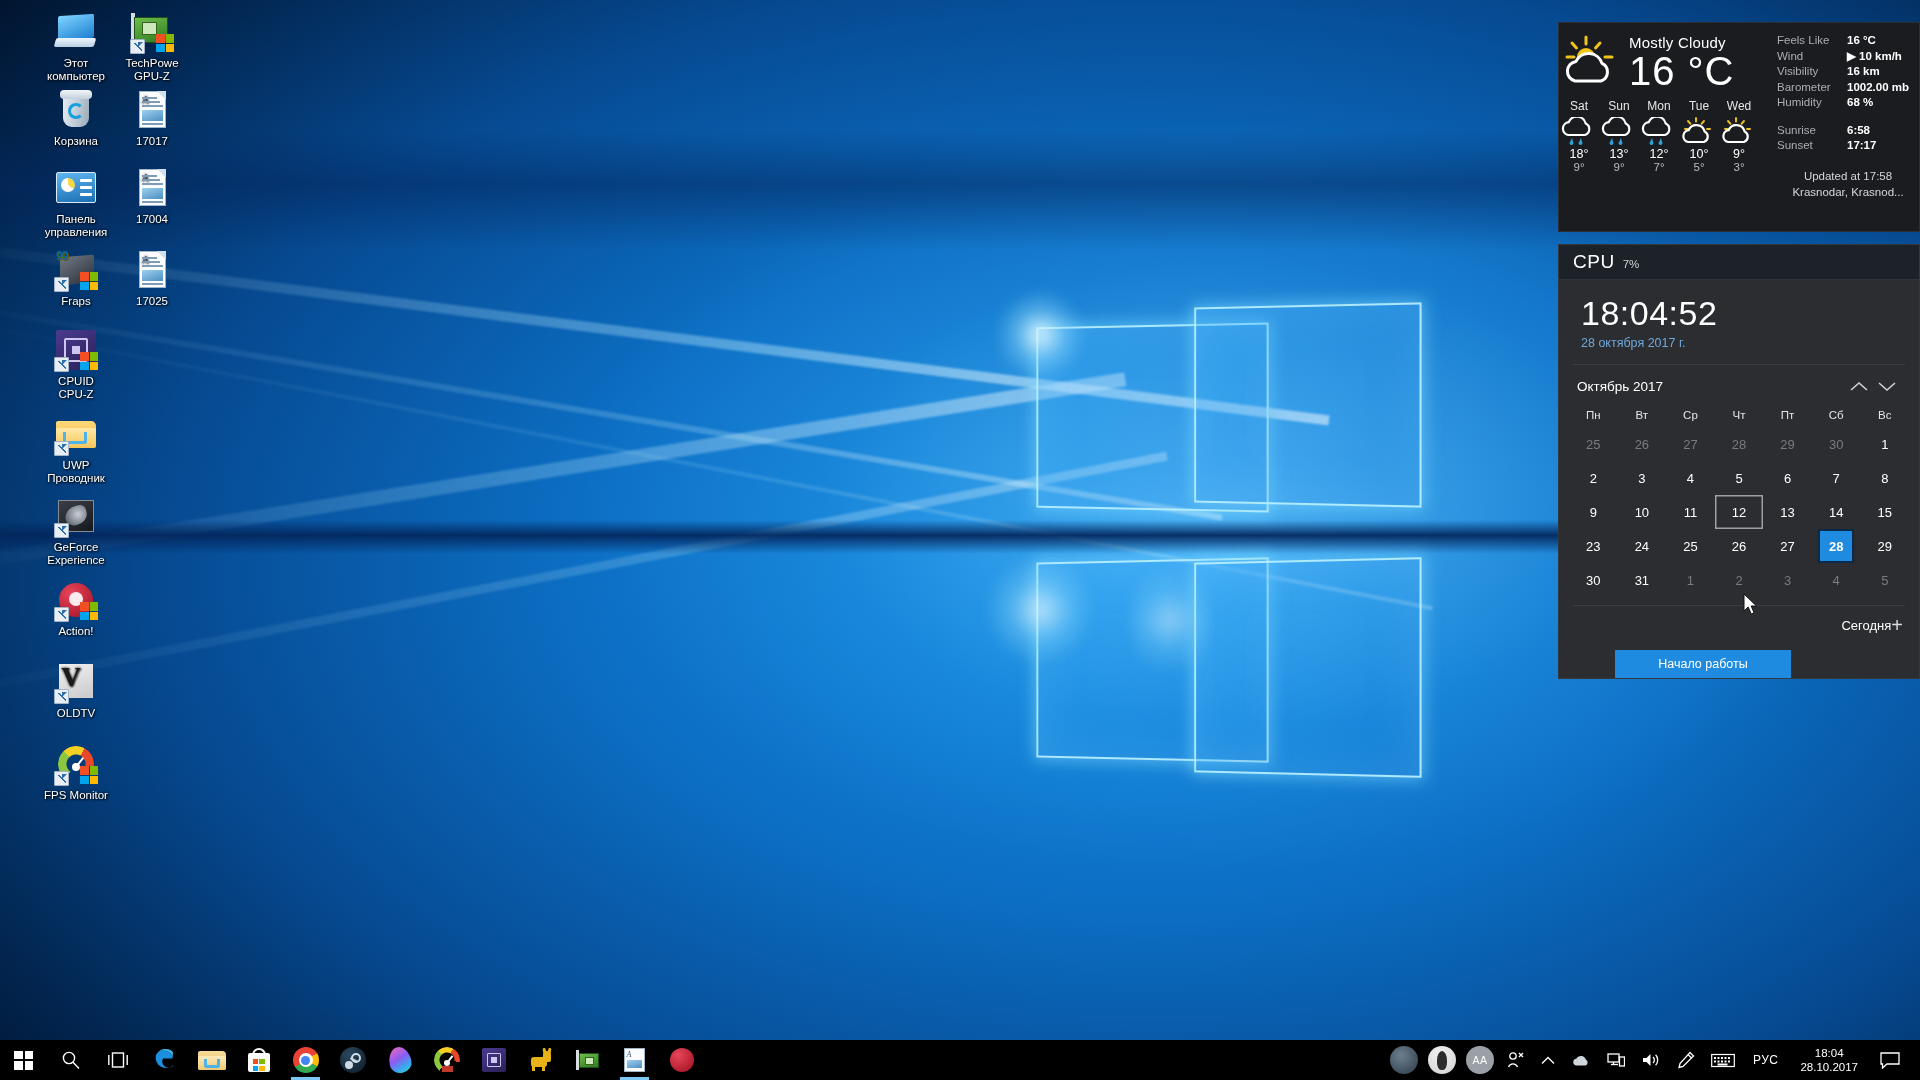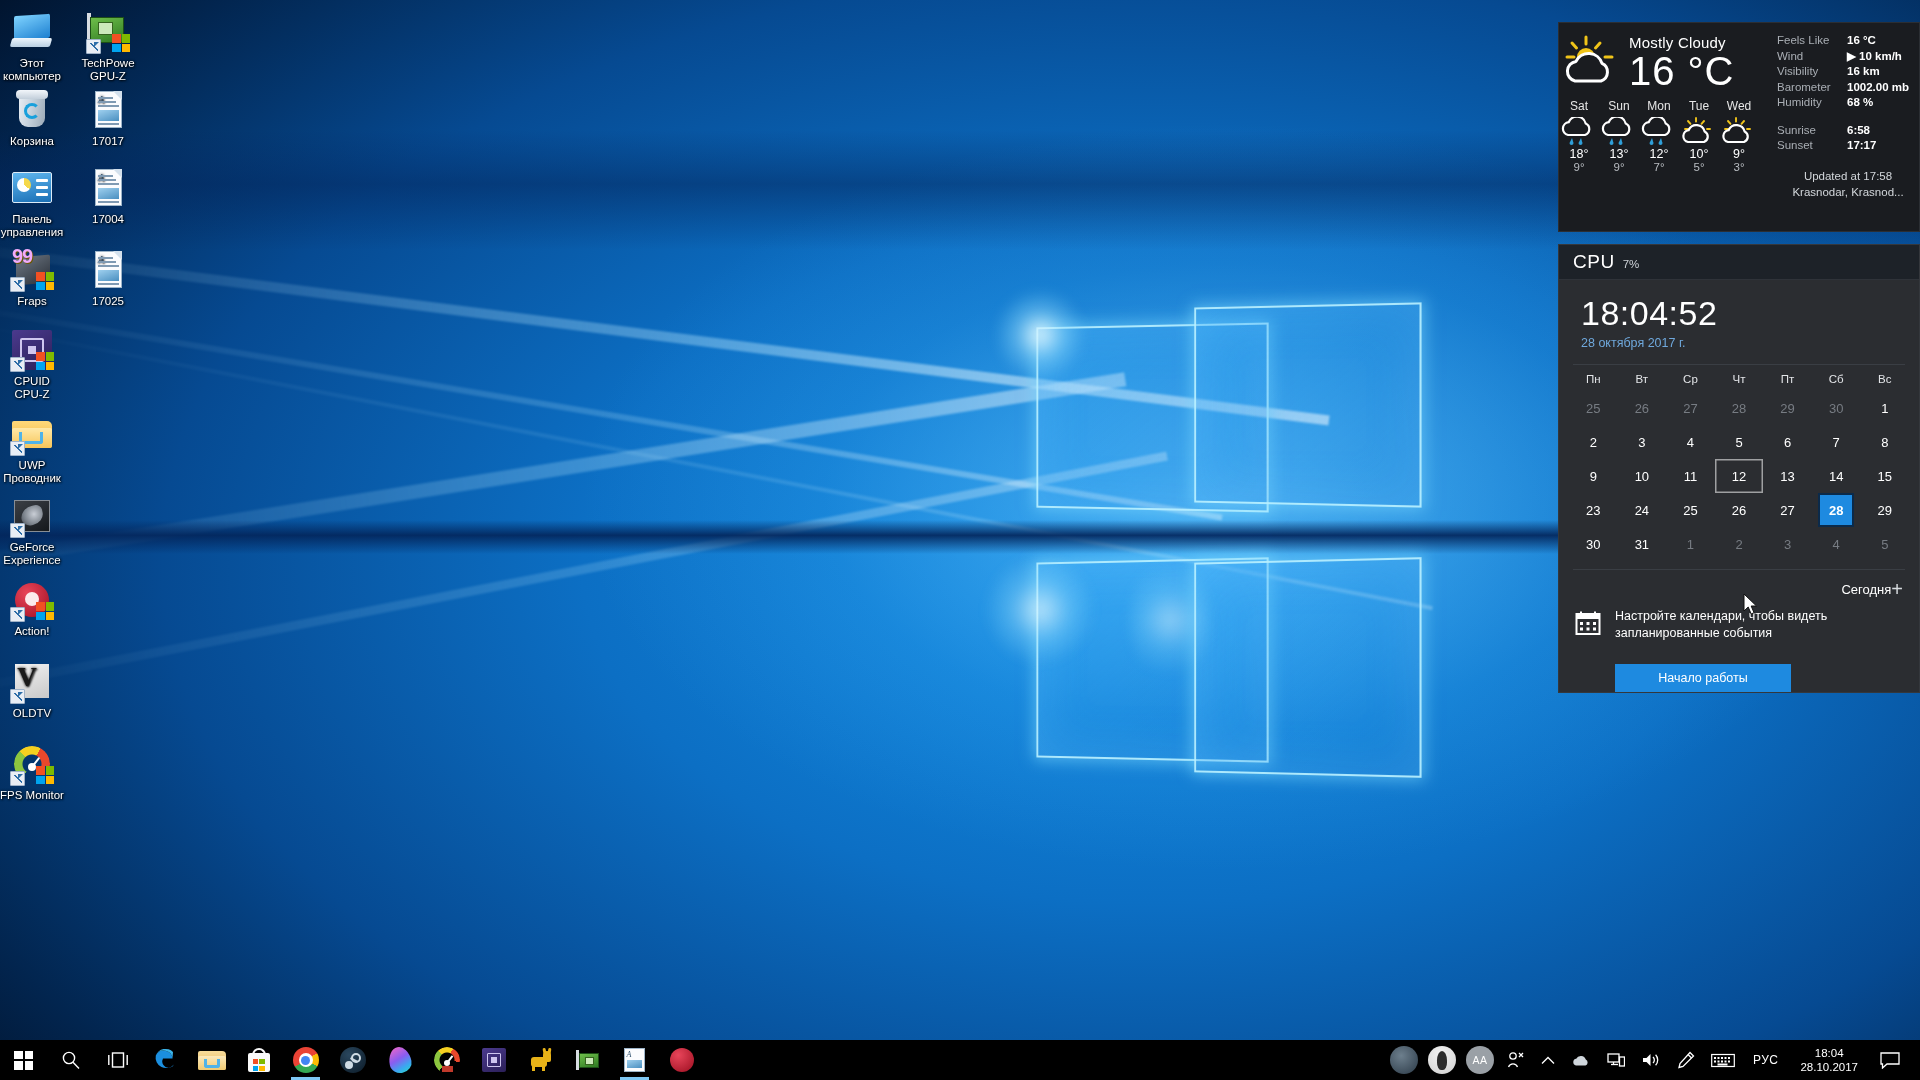--- a/index.html
+++ b/index.html
@@ -48,20 +48,21 @@
   #desktop-icons { position: absolute; left: 0; top: 0; width: 140px; }
   .dicon {
     position: absolute;
     width: 64px;
     text-align: center;
     color: #fff;
     font-size: 11.5px;
     line-height: 13px;
     text-shadow: 0 0 3px rgba(0,0,0,0.95), 1px 1px 2px rgba(0,0,0,0.9);
     cursor: default;
+    margin-left: 44px;
   }
   .dicon .glyph {
     width: 44px; height: 44px;
     margin: 0 auto 3px;
     position: relative;
   }
   .dicon .lbl { display: block; word-wrap: break-word; }
   .shortcut-arrow {
     position: absolute; left: 0; bottom: 0;
     width: 15px; height: 15px;
@@ -98,22 +99,22 @@
     border-radius:50%; border:3px solid #18a0dc; border-right-color:transparent; }
 
   .ic-cp .pane { position:absolute; left:2px; top:6px; width:40px; height:31px;
     background:linear-gradient(170deg,#5fb6ef,#1a6fb5); border:1px solid #dcebf7; border-radius:2px;}
   .ic-cp .pie { position:absolute; left:7px; top:12px; width:14px; height:14px; border-radius:50%;
     background: conic-gradient(#f5d84b 0 35%, #ffffff 35% 100%); }
   .ic-cp .bar { position:absolute; right:6px; width:12px; height:3px; background:#fff; border-radius:1px;}
 
   .ic-fraps .scr { position:absolute; left:6px; top:8px; width:34px; height:28px;
     background:linear-gradient(150deg,#6e7884,#2a3038); border-radius:2px; transform: skewY(-5deg);}
-  .ic-fraps .num { position:absolute; left:2px; top:2px; font-weight:bold; font-size:20px;
-    color:#f0abfc; text-shadow:1px 1px 0 #6b5800; letter-spacing:-1px;}
+  .ic-fraps .num { position:absolute; left:2px; top:2px; font-weight:bold; font-size:12px;
+    color:#0369a1; text-shadow:1px 1px 0 #6b5800; letter-spacing:-1px;}
 
   .ic-cpuz .sq { position:absolute; left:2px; top:2px; width:40px; height:40px;
     background:linear-gradient(150deg,#4b3a8e,#2b1f58); border-radius:2px;}
   .ic-cpuz .chip { position:absolute; left:10px; top:10px; width:24px; height:24px;
     border:2px solid #cfc6ef; border-radius:2px;}
   .ic-cpuz .chip::after{content:"";position:absolute;left:6px;top:6px;width:8px;height:8px;background:#cfc6ef;}
 
   .ic-folder .back { position:absolute; left:2px; top:9px; width:40px; height:27px;
     background:linear-gradient(180deg,#ffd97a,#f0b43f); border-radius:2px 5px 3px 3px;}
   .ic-folder .front { position:absolute; left:2px; top:16px; width:40px; height:20px;
@@ -626,20 +627,33 @@
         <span class="p">7%</span>
       </div>
 
       <div class="time-block">
         <div class="big-time">18:04:52</div>
         <div class="big-date">28 октября 2017 г.</div>
       </div>
 
       <div class="cal-sep"></div>
 
+      <div class="cal-head">
+        <div class="cal-month">Октябрь 2017</div>
+        <div class="cal-arrow">
+          <svg width="18" height="11" viewBox="0 0 18 11">
+              <path d="M1 9 L9 2 L17 9" fill="none" stroke="#cfd3d8" stroke-width="1.6"></path>
+            </svg>
+        </div>
+        <div class="cal-arrow">
+          <svg width="18" height="11" viewBox="0 0 18 11">
+              <path d="M1 2 L9 9 L17 2" fill="none" stroke="#cfd3d8" stroke-width="1.6"></path>
+            </svg>
+        </div>
+      </div>
 
       <div class="cal-grid">
         <div class="cal-row">
           <div class="cal-cell dow">Пн</div>
           <div class="cal-cell dow">Вт</div>
           <div class="cal-cell dow">Ср</div>
           <div class="cal-cell dow">Чт</div>
           <div class="cal-cell dow">Пт</div>
           <div class="cal-cell dow">Сб</div>
           <div class="cal-cell dow">Вс</div>
@@ -698,39 +712,20 @@
           <div class="cal-cell other">5</div>
         </div>
       </div>
 
       <div class="cal-sep"></div>
 
       <div>
         <div class="today-head">
           <div class="t">Сегодня</div>
           <div class="plus">+</div>
-        </div>
-        <div class="today-body">
-          <div class="cal-ic">
-            <svg viewBox="0 0 26 26" width="26" height="26">
-              <rect x="1.5" y="4" width="23" height="20" fill="none" stroke="#fff" stroke-width="2"></rect>
-              <rect x="1.5" y="4" width="23" height="5" fill="#fff"></rect>
-              <line x1="6" y1="1.5" x2="6" y2="5" stroke="#fff" stroke-width="2"></line>
-              <line x1="20" y1="1.5" x2="20" y2="5" stroke="#fff" stroke-width="2"></line>
-              <g fill="#fff">
-                <rect x="5" y="12" width="3" height="3"></rect>
-                  <rect x="11.5" y="12" width="3" height="3"></rect>
-                  <rect x="18" y="12" width="3" height="3"></rect>
-                <rect x="5" y="17.5" width="3" height="3"></rect>
-                  <rect x="11.5" y="17.5" width="3" height="3"></rect>
-                  <rect x="18" y="17.5" width="3" height="3"></rect>
-              </g>
-            </svg>
-          </div>
-          <div class="today-txt">Настройте календари, чтобы видеть запланированные события</div>
         </div>
         <button class="start-btn">Начало работы</button>
       </div>
     </div>
   </div>
 
   <div id="cursor">
     <svg width="16" height="24" viewBox="0 0 16 24">
       <path d="M1 1 L1 18 L5.2 14 L8.2 21 L11 19.7 L8.2 13 L13.5 13 Z" fill="#ffffff" stroke="#111" stroke-width="1"></path>
     </svg>

